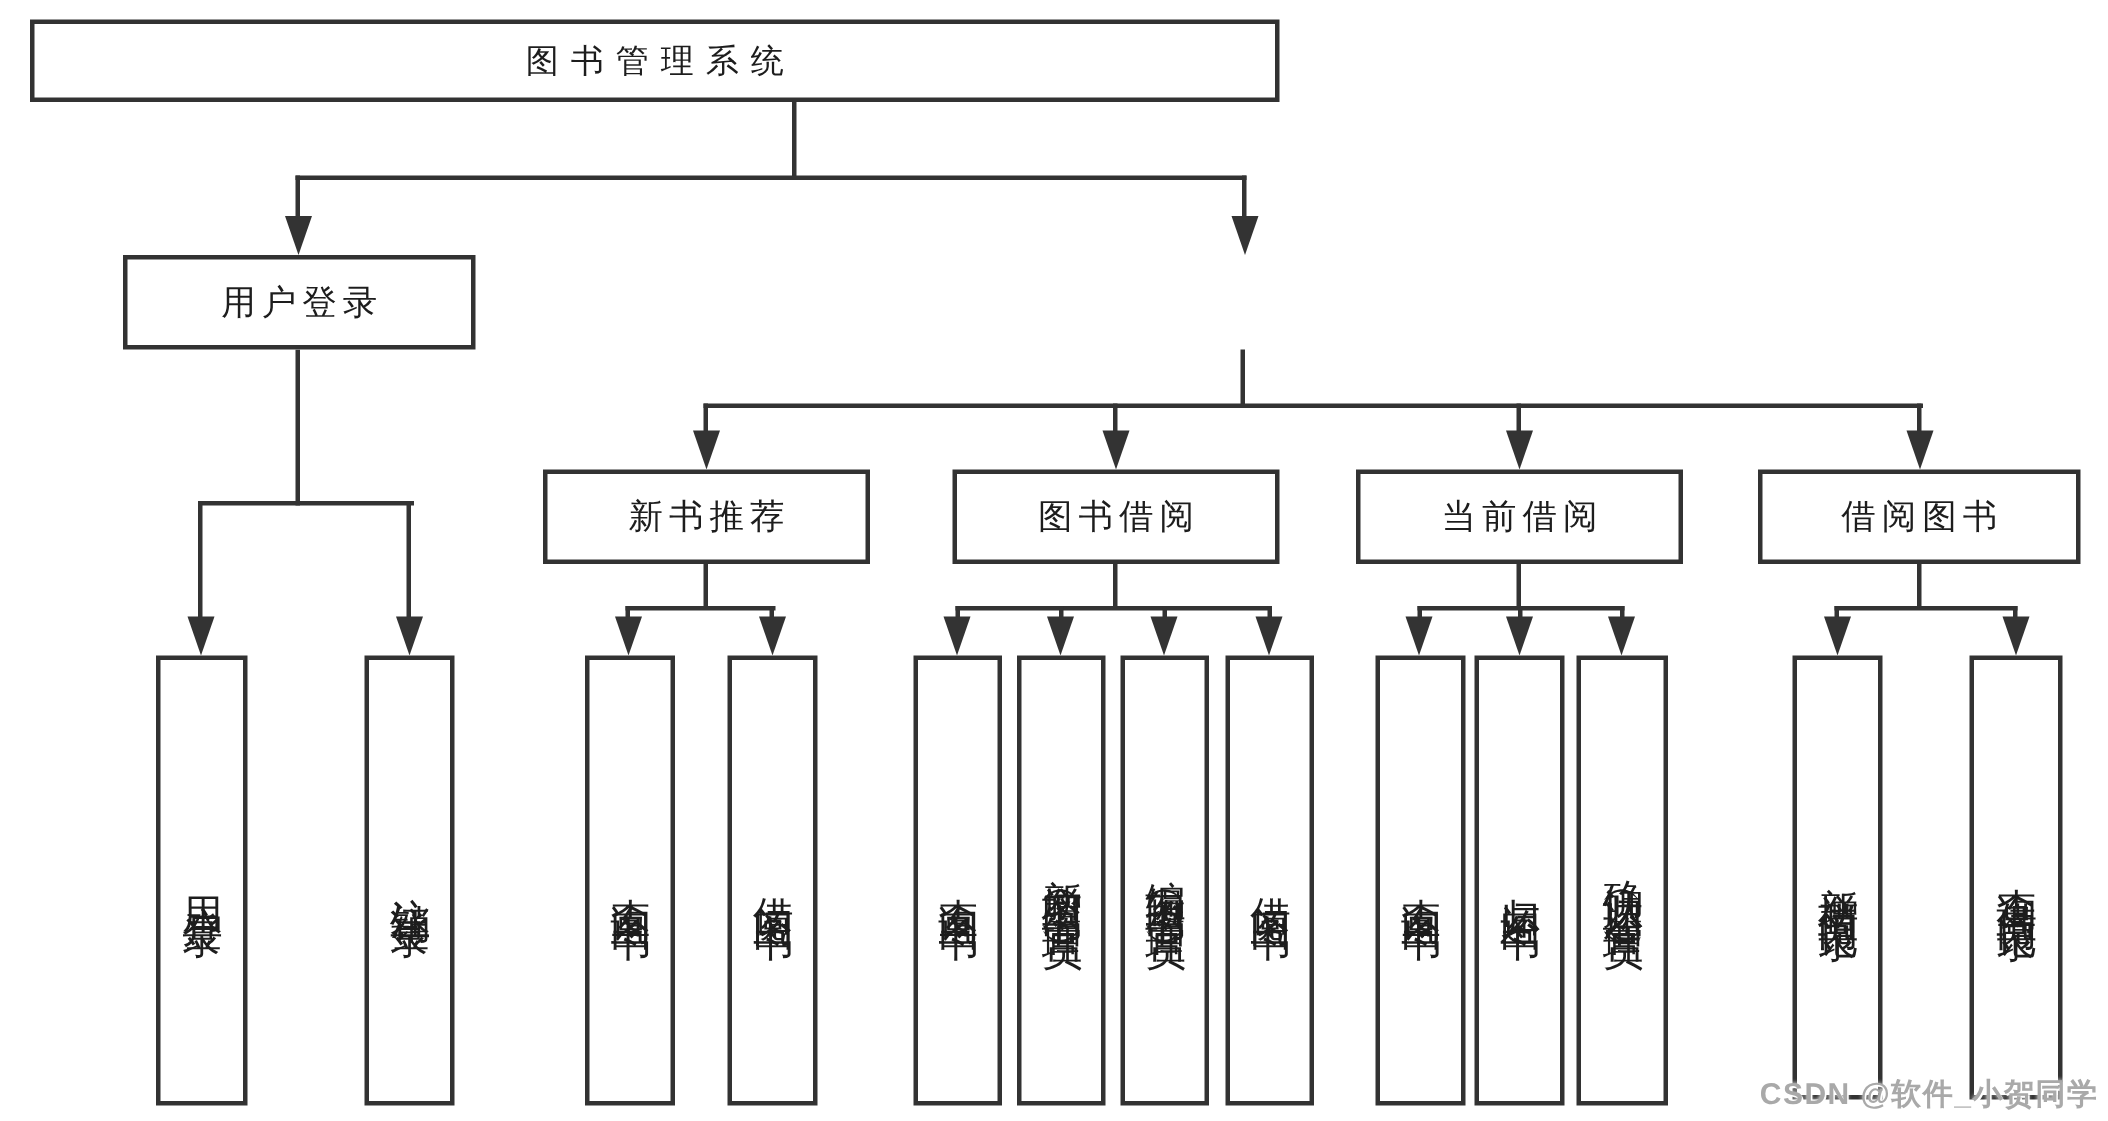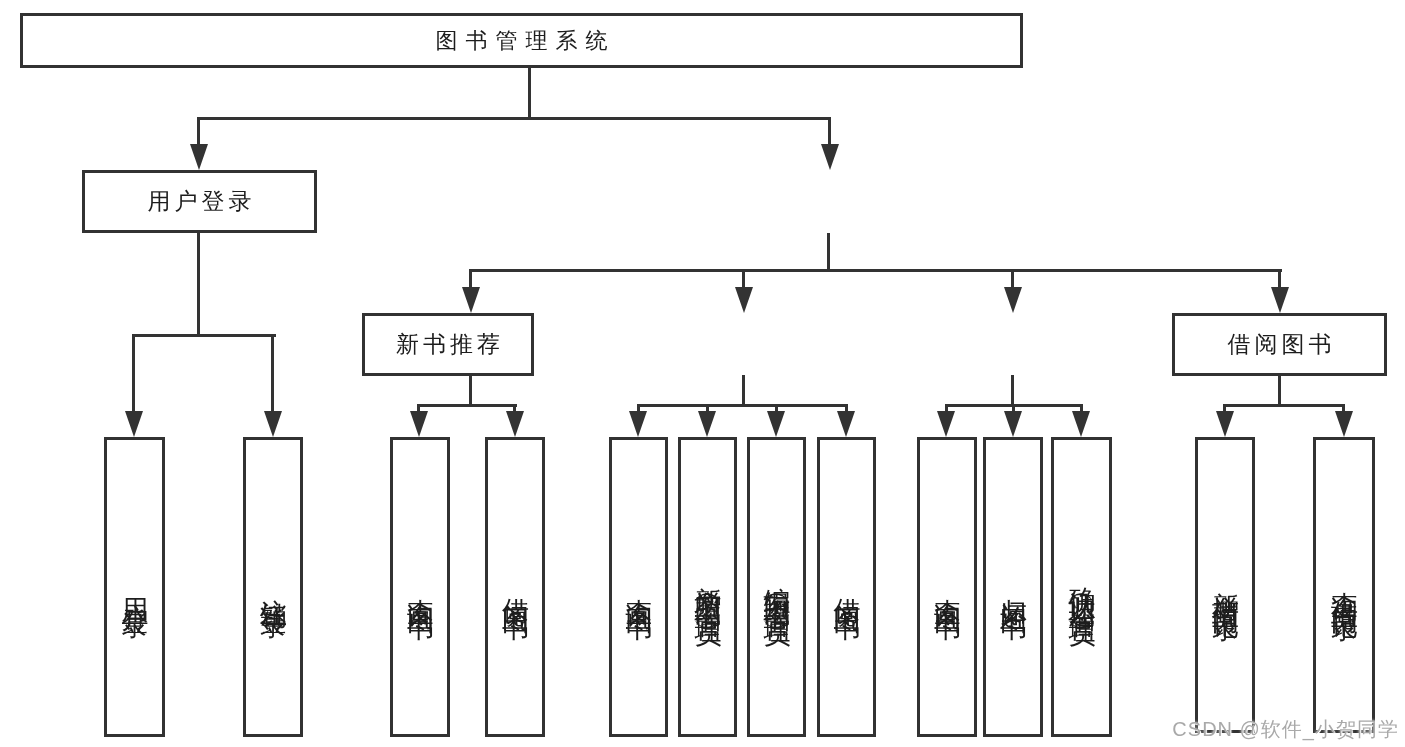--- a/index.html
+++ b/index.html
@@ -57,28 +57,29 @@
   .watermark{
     position:absolute;
     right:6px;
     top:716px;
     font-size:20px;
     color:#a9a9a9;
     text-shadow:0 0 3px #ffffff, 1px 1px 0 #ffffff;
     letter-spacing:1px;
     z-index:5;
     white-space:nowrap;
+    font-weight:bold;
   }
 </style>
 </head>
 <body>
 
 <div id="canvas">
 
-  <div class="bx" style="left:20px;top:13px;width:1003px;height:55px">
+  <div class="bx" style="left:20px;top:13px;width:833px;height:55px">
     <span class="tlabel">图书管理系统</span>
   </div>
 
   <div class="ln" style="left:528px;top:66px;width:3px;height:54px"></div>
   <div class="ln" style="left:197px;top:117px;width:634px;height:3px"></div>
   <div class="ln" style="left:197px;top:117px;width:3px;height:32px"></div>
   <div class="ln" style="left:828px;top:117px;width:3px;height:32px"></div>
   <div class="arw" style="left:190px;top:144px"></div>
   <div class="arw" style="left:821px;top:144px"></div>
 
@@ -97,22 +98,28 @@
   <div class="ln" style="left:469px;top:269px;width:813px;height:3px"></div>
   <div class="ln" style="left:469px;top:269px;width:3px;height:23px"></div>
   <div class="ln" style="left:742px;top:269px;width:3px;height:23px"></div>
   <div class="ln" style="left:1011px;top:269px;width:3px;height:23px"></div>
   <div class="ln" style="left:1278px;top:269px;width:3px;height:23px"></div>
   <div class="arw" style="left:462px;top:287px"></div>
   <div class="arw" style="left:735px;top:287px"></div>
   <div class="arw" style="left:1004px;top:287px"></div>
   <div class="arw" style="left:1271px;top:287px"></div>
 
-  <div class="bx" style="left:362px;top:313px;width:172px;height:63px">
+  <div class="bx" style="left:362px;top:313px;width:218px;height:63px">
     <span class="hlabel">新书推荐</span>
+  </div>
+  <div class="bx" style="left:635px;top:313px;width:218px;height:63px">
+    <span class="hlabel">图书借阅</span>
+  </div>
+  <div class="bx" style="left:904px;top:313px;width:218px;height:63px">
+    <span class="hlabel">当前借阅</span>
   </div>
   <div class="bx" style="left:1172px;top:313px;width:215px;height:63px">
     <span class="hlabel">借阅图书</span>
   </div>
 
   <div class="ln" style="left:469px;top:375px;width:3px;height:31px"></div>
   <div class="ln" style="left:417px;top:404px;width:100px;height:3px"></div>
   <div class="ln" style="left:417px;top:404px;width:3px;height:12px"></div>
   <div class="ln" style="left:513px;top:404px;width:3px;height:12px"></div>
   <div class="arw" style="left:410px;top:411px"></div>

